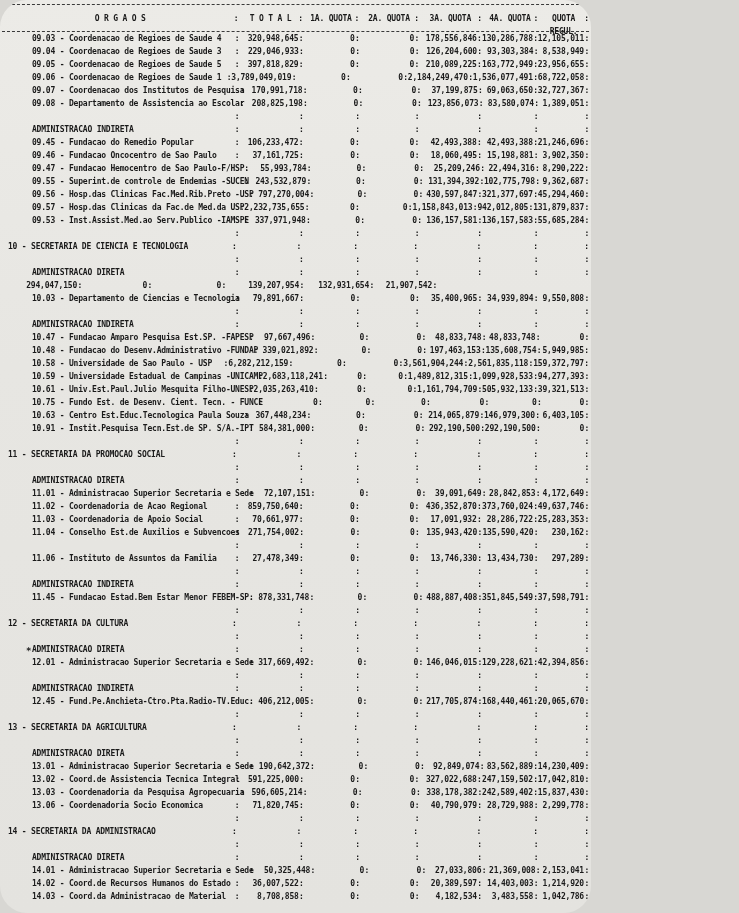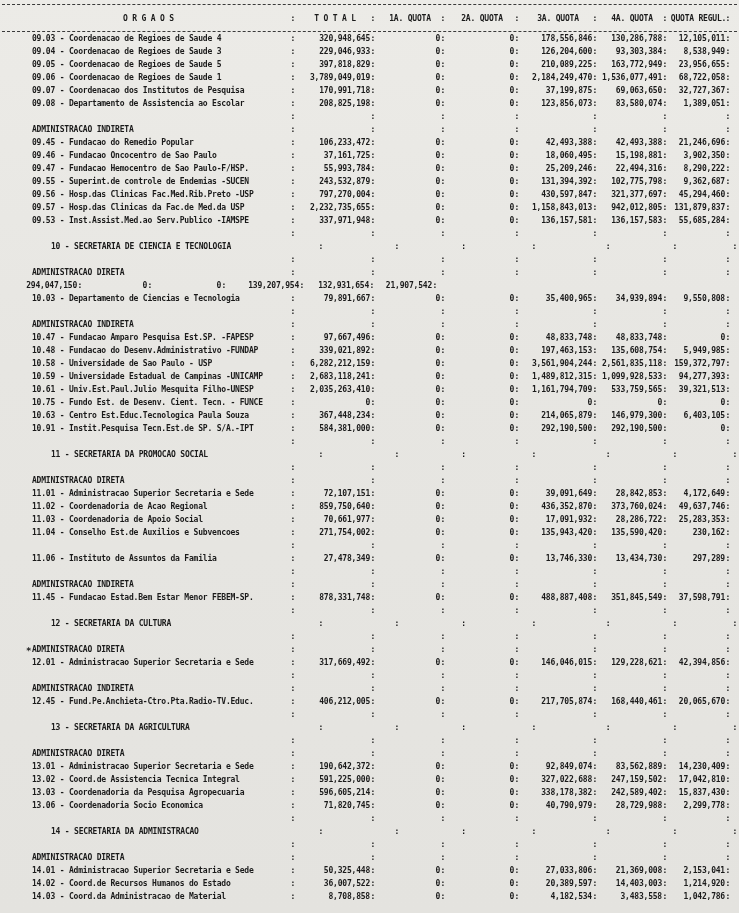--- a/index.html
+++ b/index.html
@@ -1,40 +1,40 @@
 <!DOCTYPE html>
 <html><head>
 <meta charset="utf-8">
 <style>
   html,body{margin:0;padding:0;}
   body{background:#d8d7d3;font-family:"DejaVu Sans Mono","Liberation Mono",monospace;}
   .page{
-    position:relative;width:739px;height:913px;overflow:hidden;
+    position:relative;width:591px;height:913px;overflow:hidden;
     background:linear-gradient(180deg,#ecebe7 0%,#e7e6e2 40%,#e4e3df 100%);
-    color:#1a1a1a;font-weight:bold;font-size:8px;letter-spacing:-0.2px;
+    color:#1a1a1a;font-weight:bold;font-size:8px;letter-spacing:-0.2px;border-radius:27px;
   }
   .sheet{padding-top:4px;}
   .dash{border-top:1px dashed #3a3a3a;margin:0 2px;height:0;}
   .hdr{display:flex;height:26px;align-items:center;margin:0 2px;}
   .row{display:flex;height:13px;align-items:center;margin:0 2px;}
   .cell{position:relative;height:13px;line-height:13px;white-space:nowrap;overflow:visible;}
   .cell::after{content:":";position:absolute;right:0;top:0;line-height:13px;}
   .hcell{position:relative;height:13px;line-height:13px;text-align:center;}
   .hcell::after{content:":";position:absolute;right:0;top:0;}
   .c-orgao{width:293px;padding-left:30px;box-sizing:border-box;text-align:left;}
   .c-total{width:80px;}
   .c-q1{width:70px;}
   .c-q2{width:74px;}
   .c-q3{width:78px;}
   .c-q4{width:70px;}
   .c-qr{width:63px;}
   .c-num{text-align:right;padding-right:5px;box-sizing:border-box;}
   .h-orgao{width:293px;}
   .h-orgao::after{content:":";}
-  .row-section .c-orgao{padding-left:6px;margin-left:43px;}
+  .row-section .c-orgao{padding-left:6px;}
   .row-label .c-orgao{padding-left:30px;}
   .artifact{position:absolute;font-size:9px;}
 </style>
 </head>
 <body>
 
 <div class="page">
   <div class="sheet">
     <div class="dash"></div>
     <div class="hdr">
@@ -289,21 +289,21 @@
     <span class="cell c-num c-q3">1,489,812,315</span>
     <span class="cell c-num c-q4">1,099,928,533</span>
     <span class="cell c-num c-qr">94,277,393</span>
   </div>
         <div class="row row-data">
     <span class="cell c-orgao">10.61 - Univ.Est.Paul.Julio Mesquita Filho-UNESP</span>
     <span class="cell c-num c-total">2,035,263,410</span>
     <span class="cell c-num c-q1">0</span>
     <span class="cell c-num c-q2">0</span>
     <span class="cell c-num c-q3">1,161,794,709</span>
-    <span class="cell c-num c-q4">533,759,565</span>
+    <span class="cell c-num c-q4">505,932,133</span>
     <span class="cell c-num c-qr">39,321,513</span>
   </div>
         <div class="row row-data">
     <span class="cell c-orgao">10.75 - Fundo Est. de Desenv. Cient. Tecn. - FUNCE</span>
     <span class="cell c-num c-total">0</span>
     <span class="cell c-num c-q1">0</span>
     <span class="cell c-num c-q2">0</span>
     <span class="cell c-num c-q3">0</span>
     <span class="cell c-num c-q4">0</span>
     <span class="cell c-num c-qr">0</span>

